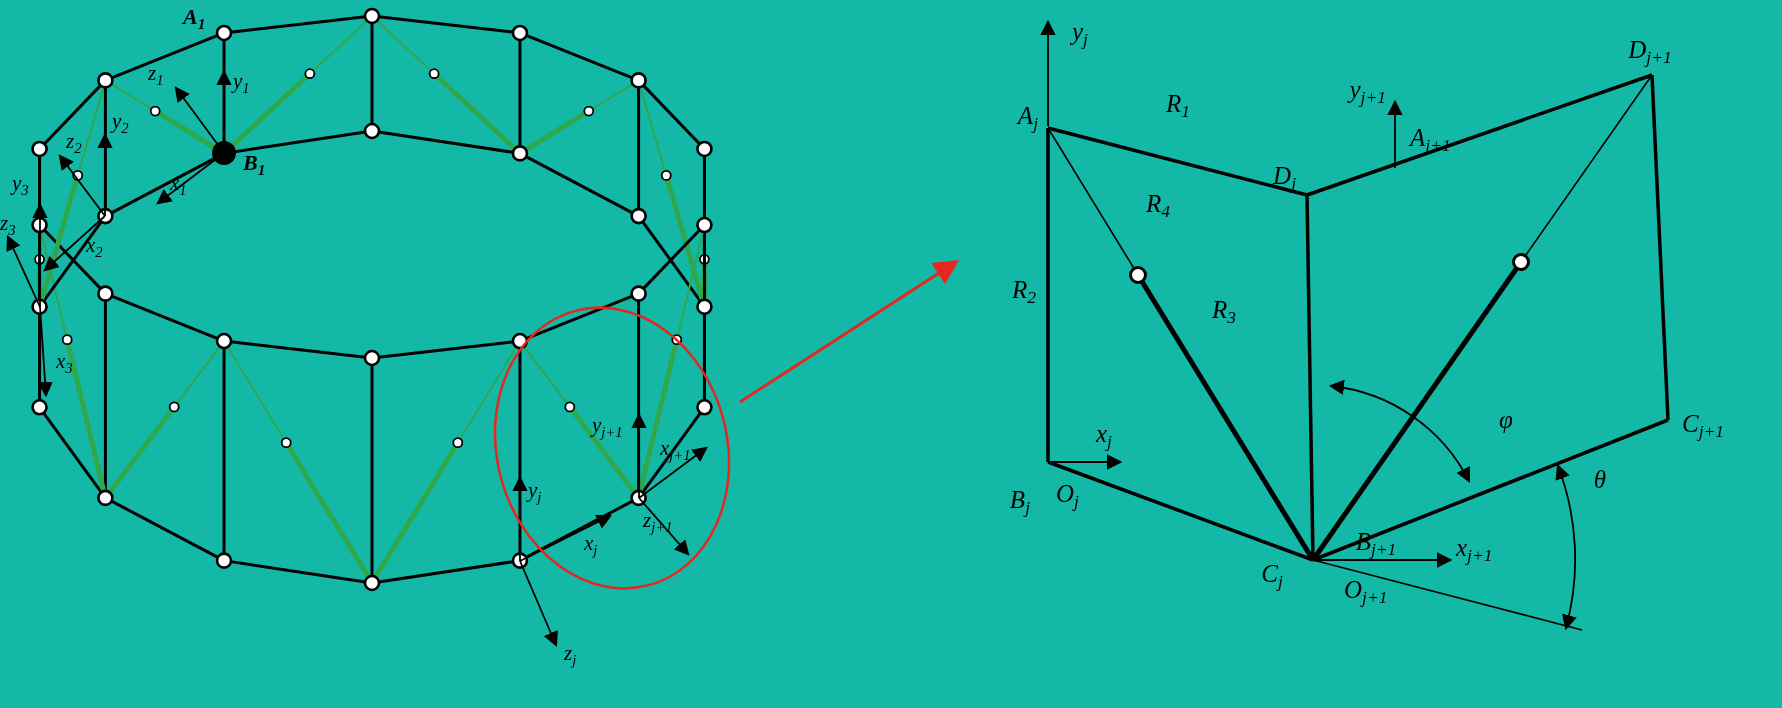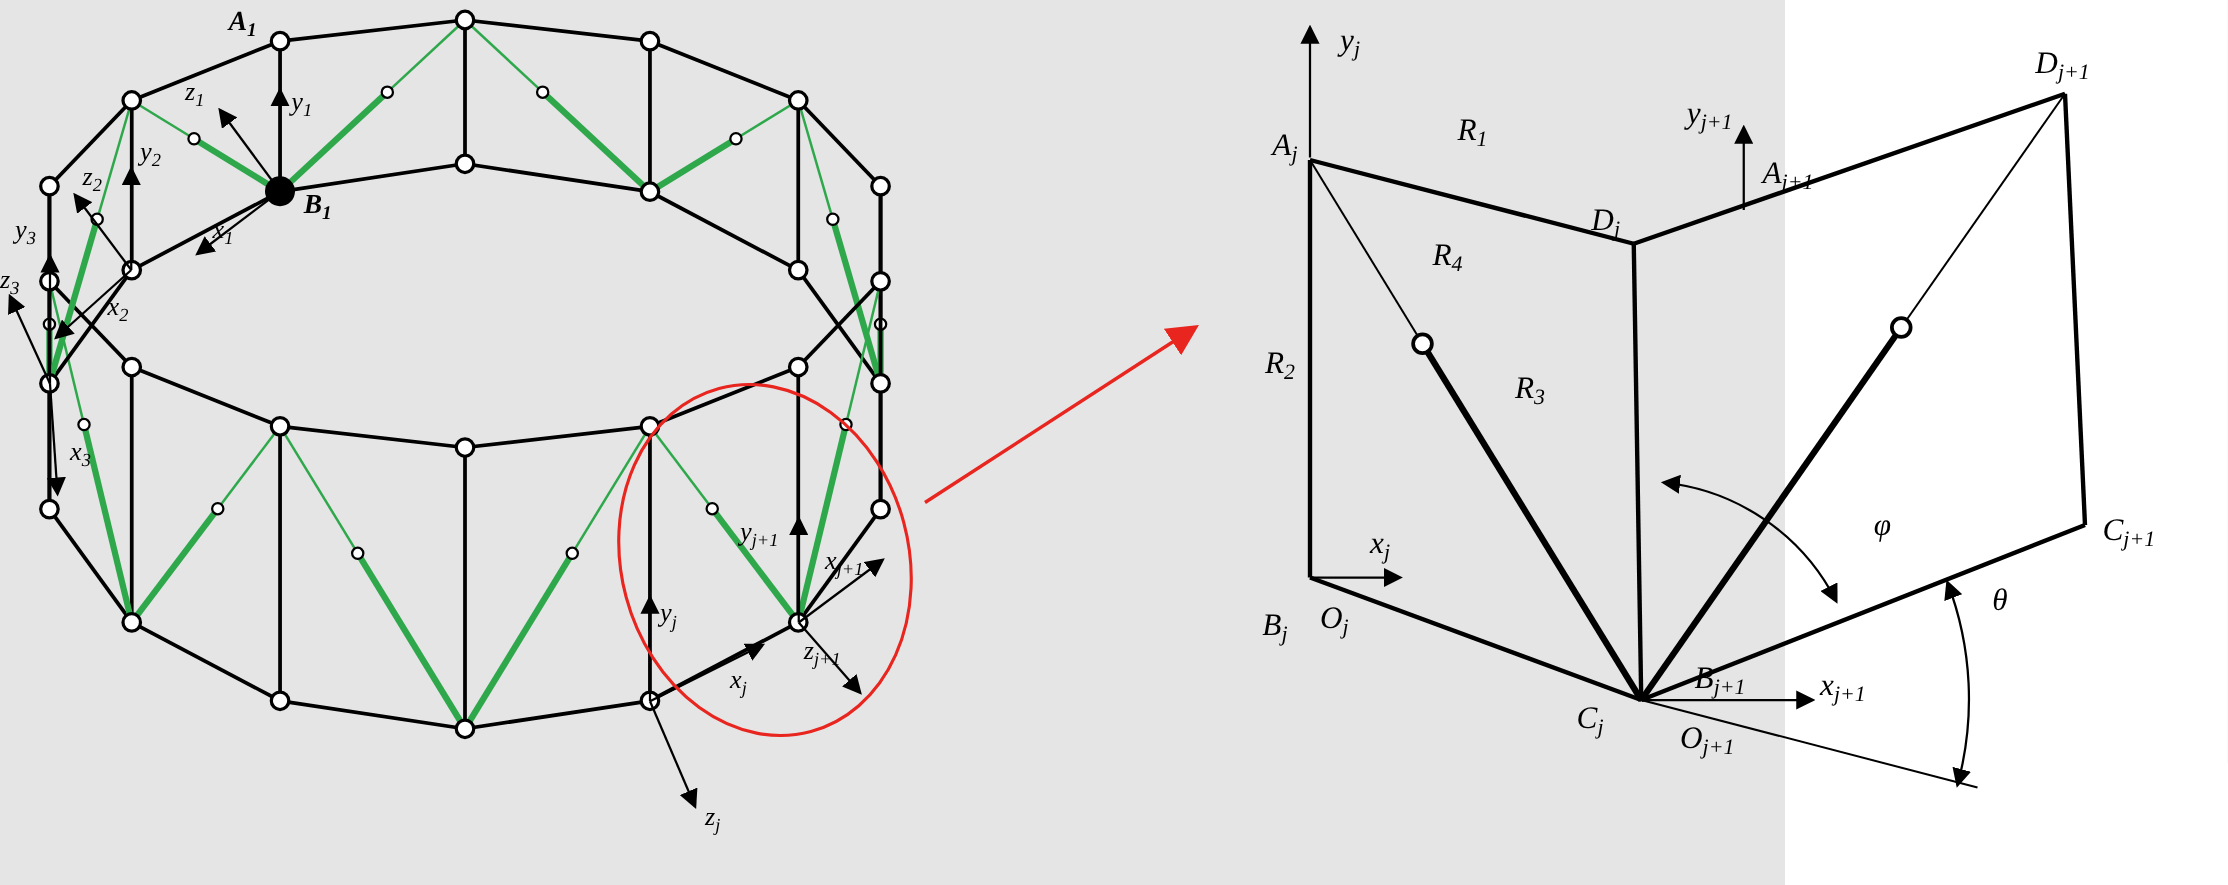--- a/index.html
+++ b/index.html
@@ -1,16 +1,16 @@
 <!DOCTYPE html>
 <html><head>
 <meta charset="utf-8">
 <style>
   html,body{margin:0;padding:0;background:#ffffff;}
-  .fig-wrap{width:1428px;height:708px;position:relative;background:#e5e5e5;}
+  .fig-wrap{width:1782px;height:708px;position:relative;background:#14b8a6;}
   svg{display:block;}
   text{font-family:"Liberation Serif","DejaVu Serif",serif;font-style:italic;fill:#000;}
   .lbl-sm{font-size:21px;}
   .lbl-lg{font-size:25px;}
   .lbl-bold{font-weight:bold;font-size:22px;}
   .axis{stroke:#000;stroke-width:1.8;fill:none;}
   .thin{stroke:#000;stroke-width:1.6;fill:none;}
   .thick{stroke:#000;stroke-width:3.5;fill:none;}
   .rod{stroke:#000;stroke-width:5;fill:none;}
   .joint{fill:#fff;stroke:#000;stroke-width:3;}

